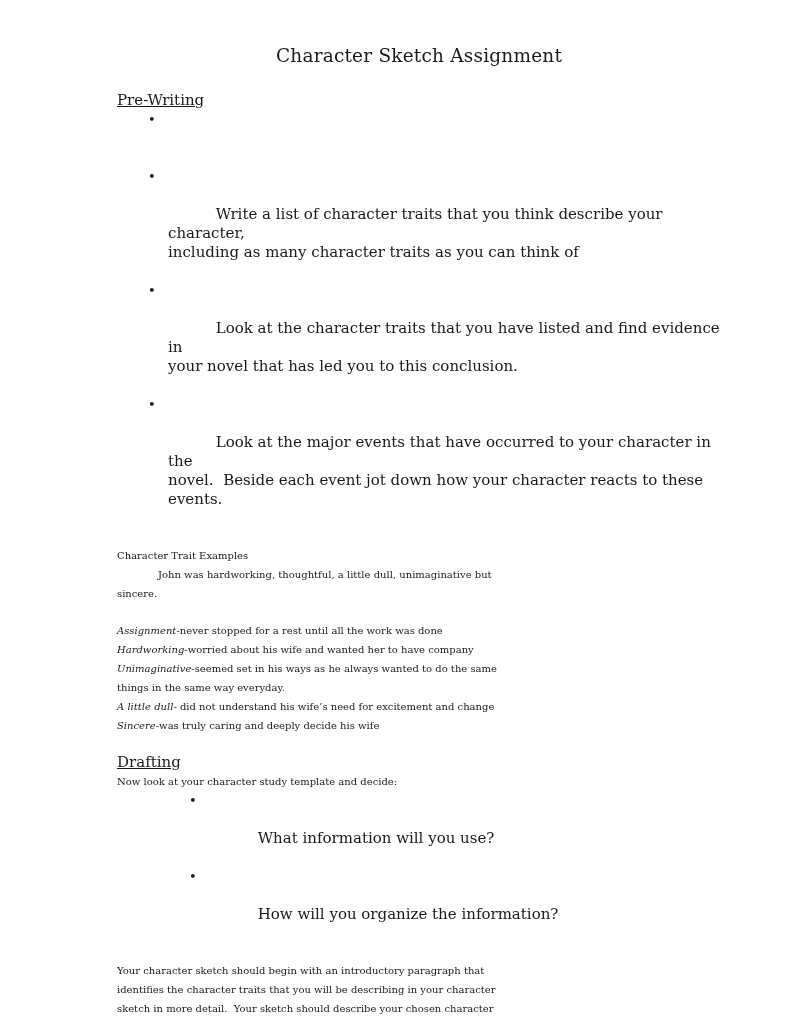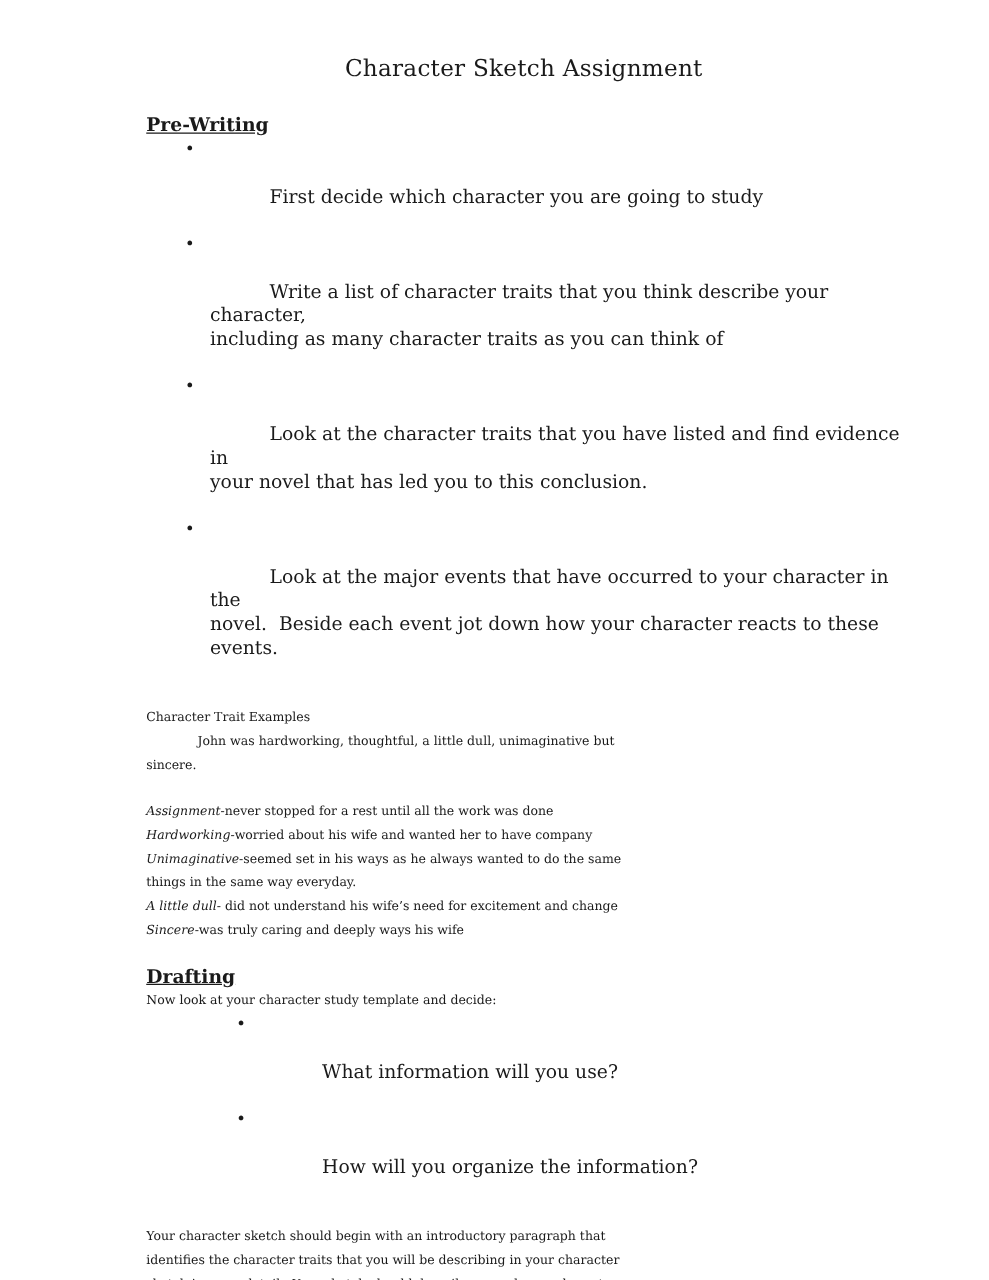--- a/index.html
+++ b/index.html
@@ -19,21 +19,21 @@
   .doc-title {
     font-size: 18.5px;
     font-weight: normal;
     text-align: center;
     line-height: 24px;
     margin-bottom: 23px;
     letter-spacing: 0.2px;
   }
   .section-heading {
     font-size: 15px;
-    font-weight: bold;
+    font-weight: normal;
     text-decoration: underline;
     line-height: 19px;
   }
   p.line, p.para { font-size: 10px; line-height: 19px; white-space: pre-wrap; }
   p.para { margin-bottom: 18px; }
   .block-gap { margin-bottom: 18px; }
   ul.bullets { list-style: none; }
   ul.bullets li {
     position: relative;
     padding-left: 51px;
@@ -59,21 +59,20 @@
 <div class="page">
   <div class="content">
 
     <h1 class="doc-title">Character Sketch Assignment</h1>
 
     <section>
       <h2 class="section-heading">Pre-Writing</h2>
       <ul class="bullets block-gap">
         <li>
           <span class="bullet">•</span>
-          <span>First decide which character you are going to study</span>
         </li>
         <li>
           <span class="bullet">•</span>
           <span>Write a list of character traits that you think describe your character,
 including as many character traits as you can think of</span>
         </li>
         <li>
           <span class="bullet">•</span>
           <span>Look at the character traits that you have listed and find evidence in
 your novel that has led you to this conclusion.</span>
@@ -92,21 +91,21 @@
       <p class="line example-sentence">John was hardworking, thoughtful, a little dull, unimaginative but
 sincere.</p>
     </section>
 
     <section class="block-gap">
       <p class="line"><span class="trait-term">Assignment</span><span>-never stopped for a rest until all the work was done</span></p>
       <p class="line"><span class="trait-term">Hardworking</span><span>-worried about his wife and wanted her to have company</span></p>
       <p class="line"><span class="trait-term">Unimaginative</span><span>-seemed set in his ways as he always wanted to do the same
 things in the same way everyday.</span></p>
       <p class="line"><span class="trait-term">A little dull</span><span>- did not understand his wife’s need for excitement and change</span></p>
-      <p class="line"><span class="trait-term">Sincere</span><span>-was truly caring and deeply ways his wife</span></p>
+      <p class="line"><span class="trait-term">Sincere</span><span>-was truly caring and deeply decide his wife</span></p>
     </section>
 
     <section>
       <h2 class="section-heading">Drafting</h2>
       <p class="line">Now look at your character study template and decide:</p>
       <ul class="bullets deep block-gap">
         <li>
           <span class="bullet">•</span>
           <span>What information will you use?</span>
         </li>

